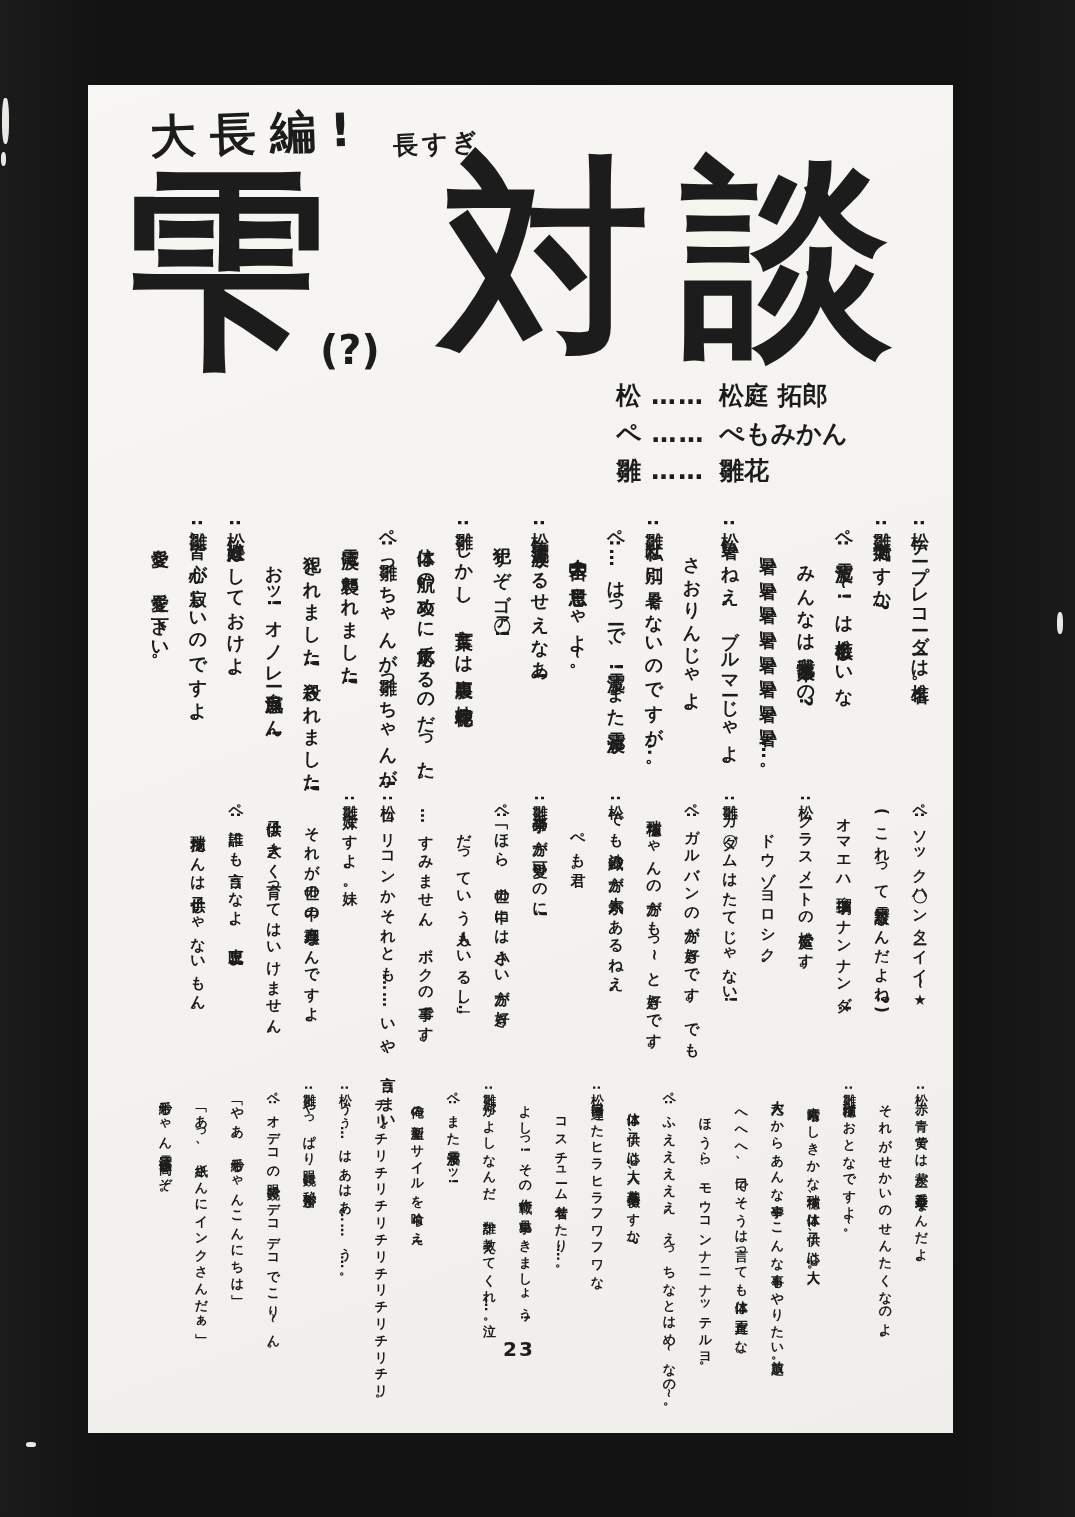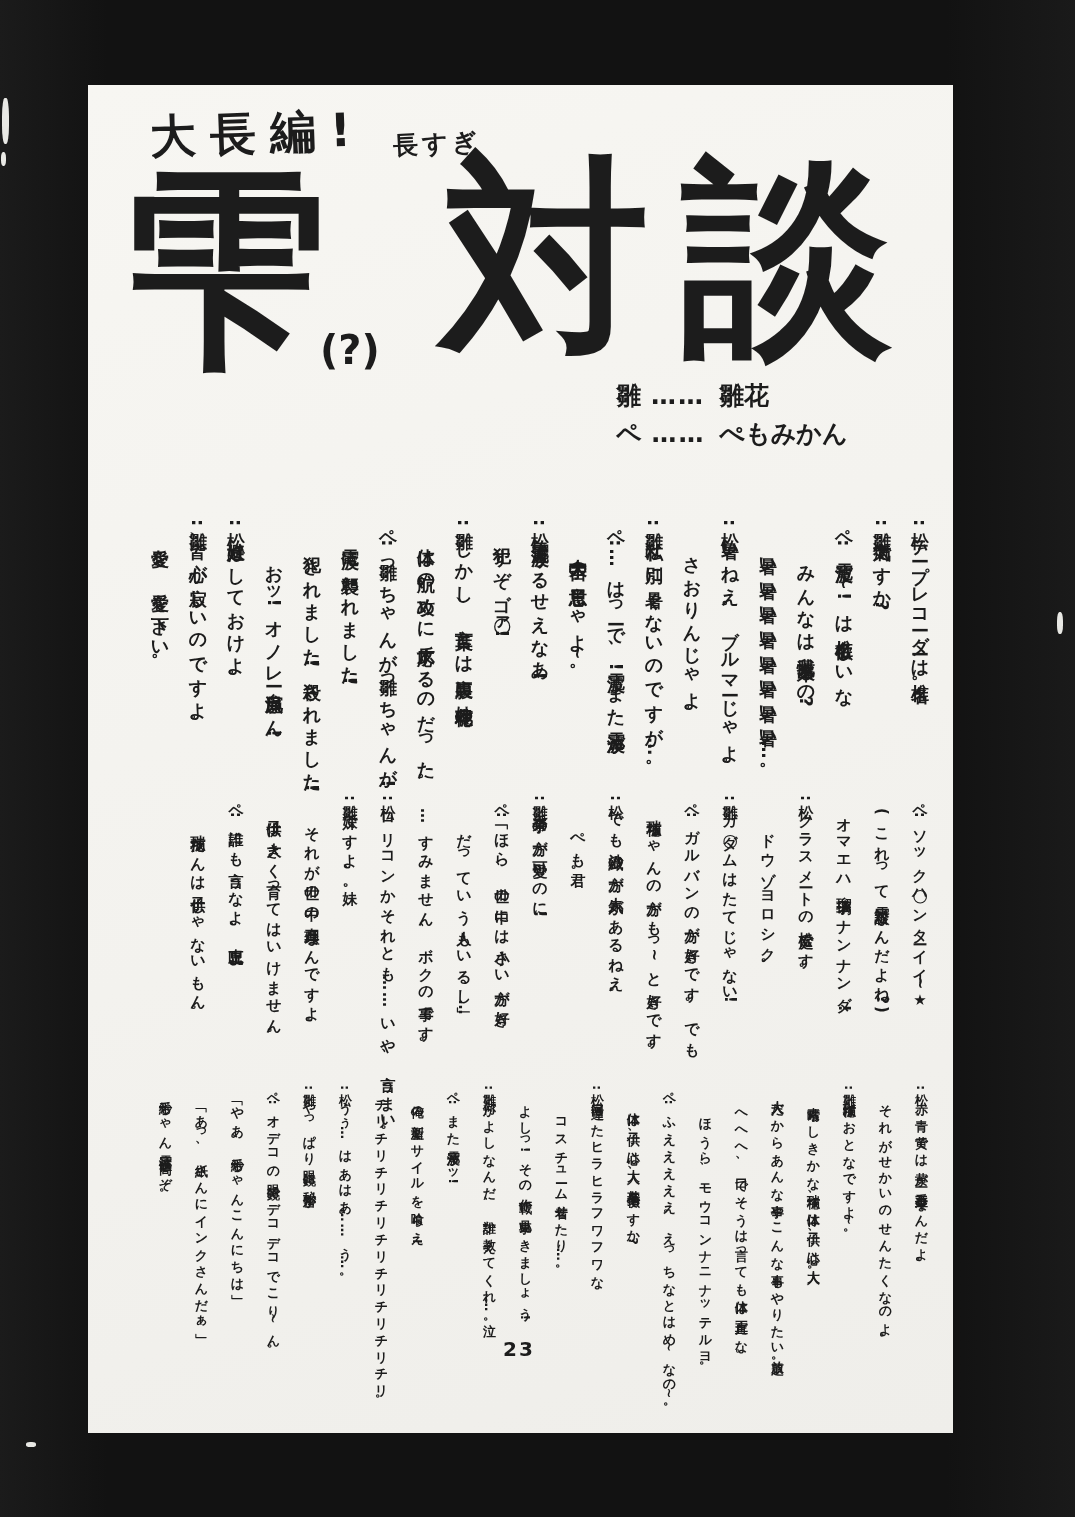--- a/index.html
+++ b/index.html
@@ -72,22 +72,23 @@
 <div class="page">
 
   <div class="header-note">大長編!</div>
   <div class="header-note-small">長すぎ</div>
 
   <div class="title-char-left">雫</div>
   <div class="title-paren">(?)</div>
   <div class="title-char-right">対談</div>
 
   <div class="legend">
+      <div class="legend-row"><span>松</span><span class="dots">……</span><span>松庭 拓郎</span></div>
+      <div class="legend-row"><span>ペ</span><span class="dots">……</span><span>ぺもみかん</span></div>
       <div class="legend-row"><span>雛</span><span class="dots">……</span><span>雛花</span></div>
-      <div class="legend-row"><span>ペ</span><span class="dots">……</span><span>ぺもみかん</span></div>
     </div>
 
   <div class="vblock block-1">
       <div class="vline" style="padding-inline-start: 0em;">松:テープレコーダーは椎名。</div>
       <div class="vline" style="padding-inline-start: 0em;">雛:病気ですか?</div>
       <div class="vline" style="padding-inline-start: 0em;">ペ:電波だ~!は椎名欲しいな</div>
       <div class="vline" style="padding-inline-start: 2em;">みんなは我慢出来るの?</div>
       <div class="vline" style="padding-inline-start: 1.5em;">暑い暑い暑い暑い暑い暑い暑い暑い…。</div>
       <div class="vline" style="padding-inline-start: 0em;">松:暑いねえ。ブルマーじゃよ。</div>
       <div class="vline" style="padding-inline-start: 1.5em;">さおりんじゃよ。</div>

